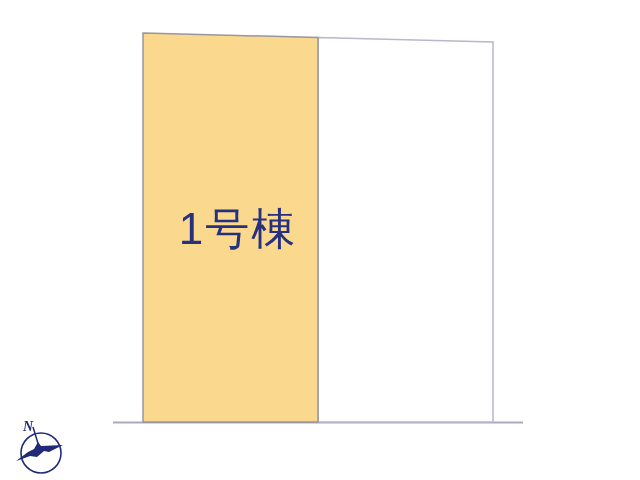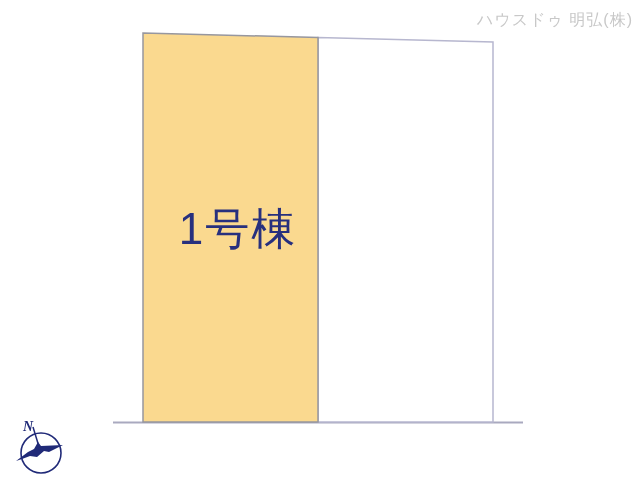--- a/index.html
+++ b/index.html
@@ -41,21 +41,20 @@
     font-style: italic;
     font-size: 14px;
     font-weight: bold;
   }
 </style>
 </head>
 <body>
 
 <div class="canvas">
 
-  <div class="company-watermark">ハウスドゥ 明弘(株)</div>
 
   <svg class="plan-svg" width="640" height="480" viewBox="0 0 640 480">
 
     <line x1="113" y1="422.5" x2="523" y2="422.5" stroke-width="1.8" stroke="#a9a9bf"></line>
 
     <polygon points="318,37.5 493,42 493,422 318,422" stroke-width="1.5" fill="#ffffff"></polygon>
     <polygon points="318,37.5 493,42 493,422 318,422" fill="none" stroke-width="1.5" stroke="#b7b7cf"></polygon>
 
     <polygon points="143,33 318,37.5 318,422 143,422" stroke-width="1.5" fill="#fad98f"></polygon>
     <polygon points="143,33 318,37.5 318,422 143,422" fill="none" stroke-width="1.5" stroke="#97979f"></polygon>

